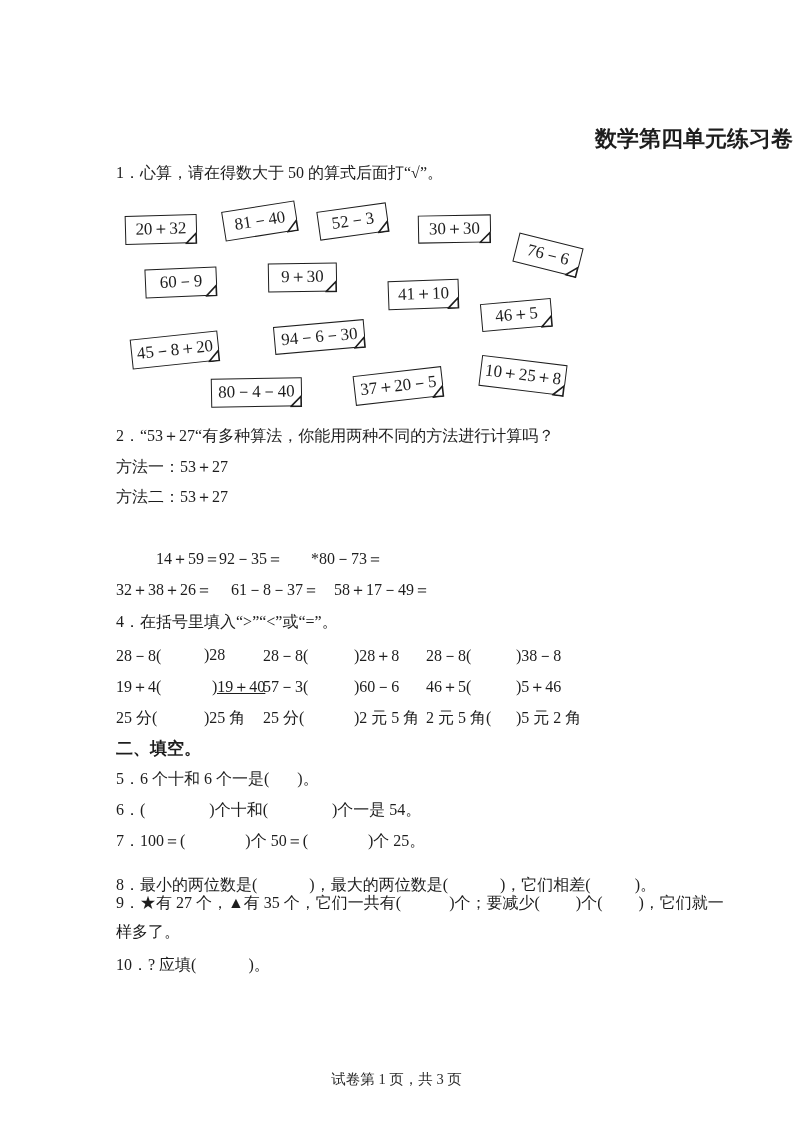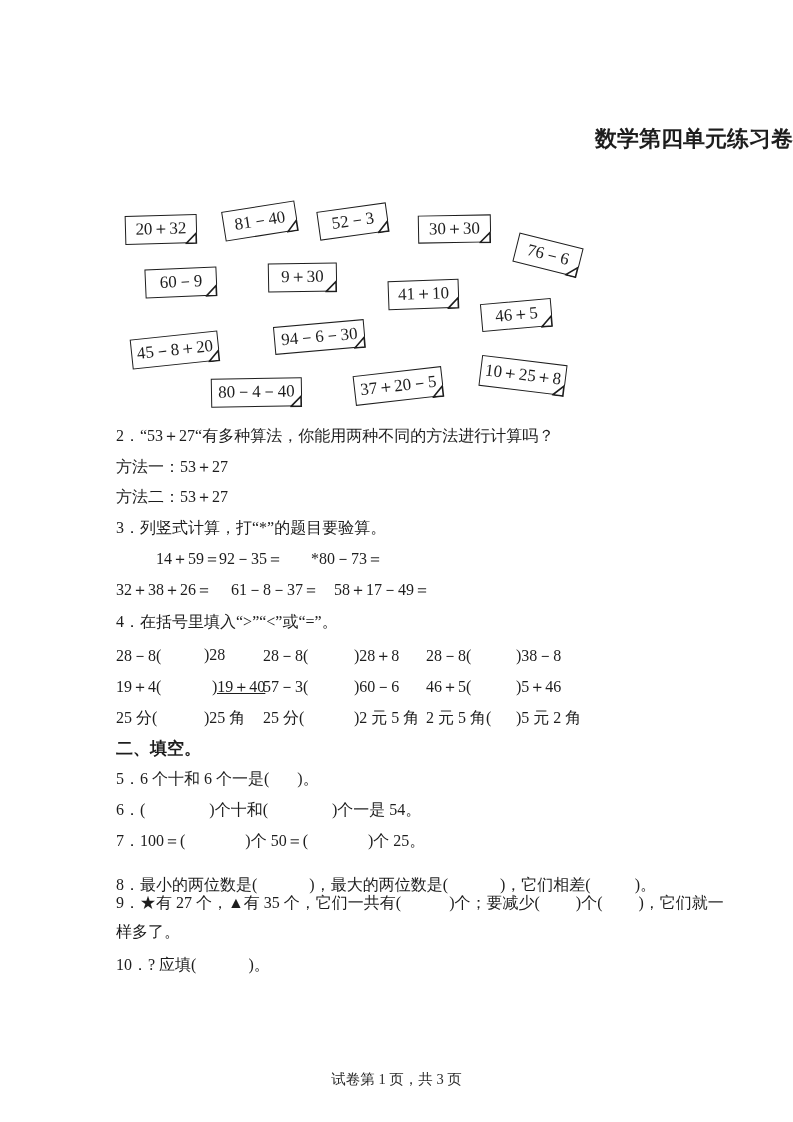--- a/index.html
+++ b/index.html
@@ -40,20 +40,21 @@
   .c12{left:354px;top:371px;width:89px;height:30px;transform:rotate(-6.5deg);}
   .c13{left:480px;top:360px;width:86px;height:31px;transform:rotate(7deg);}
 </style>
 </head>
 <body>
 
 <div class="page">
 
   <div class="title">数学第四单元练习卷</div>
 
+  <div class="line" style="top:163px;">1．心算，请在得数大于 50 的算式后面打“√”。</div>
 
   <div class="card c0">
       <span class="ct">20＋32</span>
       <svg class="fold" viewBox="0 0 13 13">
         <polygon points="0,13 13,13 13,0" fill="#ffffff"></polygon>
         <polygon points="0.8,12 11,12 11,2" fill="#ffffff" stroke="#1e1e1e" stroke-width="1.6"></polygon>
       </svg>
     </div>
   <div class="card c1">
       <span class="ct">81－40</span>
@@ -144,21 +145,20 @@
       <svg class="fold" viewBox="0 0 13 13">
         <polygon points="0,13 13,13 13,0" fill="#ffffff"></polygon>
         <polygon points="0.8,12 11,12 11,2" fill="#ffffff" stroke="#1e1e1e" stroke-width="1.6"></polygon>
       </svg>
     </div>
 
   <div class="line" style="top:426px;">2．“53＋27“有多种算法，你能用两种不同的方法进行计算吗？</div>
   <div class="line" style="top:457px;">方法一：53＋27</div>
   <div class="line" style="top:487px;">方法二：53＋27</div>
 
-  <div class="line" style="top:518px;">3．列竖式计算，打“*”的题目要验算。</div>
   <div class="row" style="top:549px;">
     <span class="cell" style="left:12px;margin-left:28px;">14＋59＝</span>
     <span class="cell" style="left:103px;">92－35＝</span>
     <span class="cell" style="left:195px;">*80－73＝</span>
   </div>
   <div class="row" style="top:580px;">
     <span class="cell" style="left:0px;">32＋38＋26＝</span>
     <span class="cell" style="left:115px;">61－8－37＝</span>
     <span class="cell" style="left:218px;">58＋17－49＝</span>
   </div>

